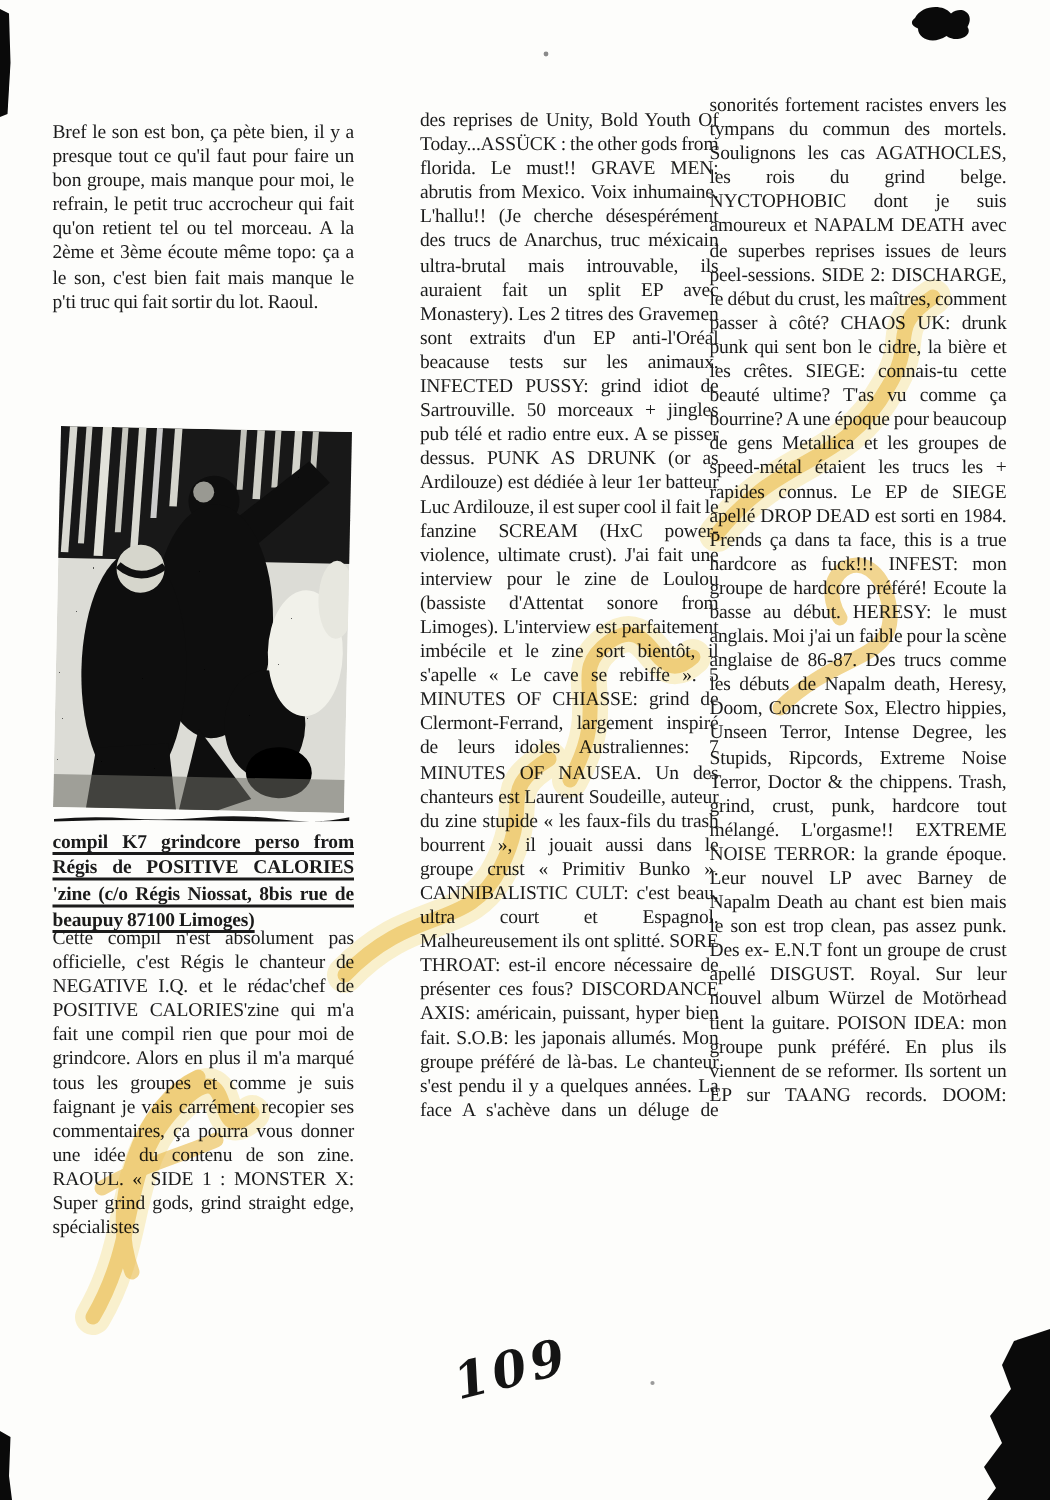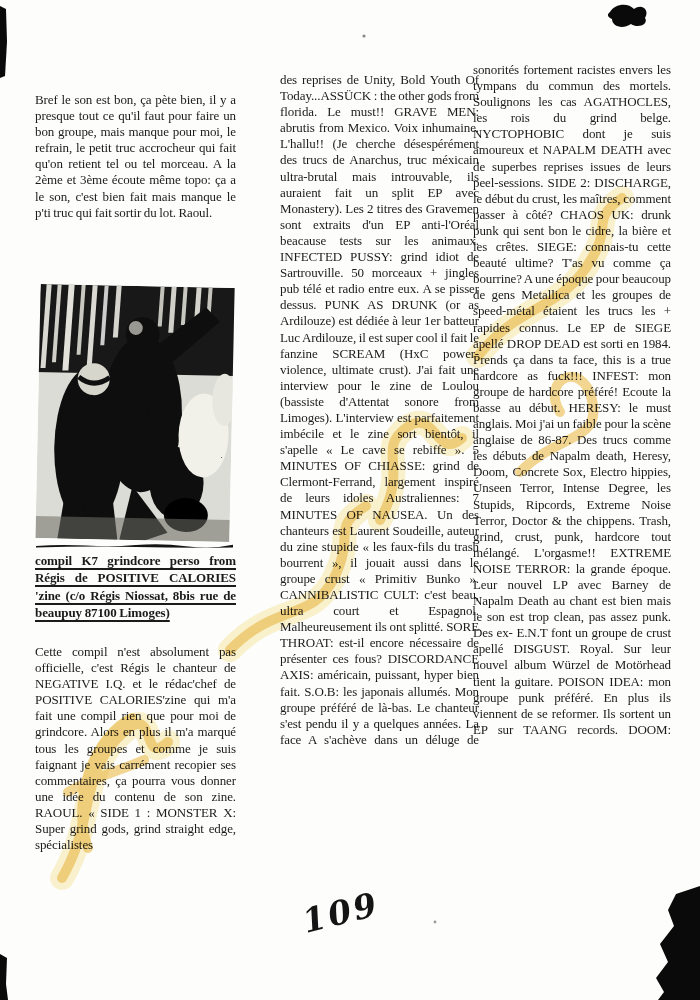--- a/index.html
+++ b/index.html
@@ -6,27 +6,27 @@
   body{
     width:700px;height:1000px;position:relative;overflow:hidden;
     background:#fdfdfb;
     font-family:"Liberation Serif","DejaVu Serif",serif;
   }
   .col{
     position:absolute;color:#1b1b1b;font-size:13px;line-height:16.1px;
     text-align:justify;letter-spacing:-0.1px;word-spacing:-0.5px;
   }
   .flow{text-align-last:justify;}
-  #col1-para1{left:35px;top:80px;width:201px;margin-top:12px;}
+  #col1-para1{left:35px;top:80px;width:201px;}
   #col1-caption{
     left:35px;top:552px;width:201px;font-weight:700;line-height:17.3px;
     text-decoration:underline;text-decoration-thickness:1.6px;text-underline-offset:2.5px;
     text-align:justify;text-align-last:left;font-family:Liberation Serif, serif;
   }
-  #col1-para2{left:35px;top:644px;width:201px;}
+  #col1-para2{left:35px;top:617px;width:201px;}
   #col2-text{left:245px;top:72px;width:199px;margin-left:35px;}
   #col3-text{left:473px;top:62px;width:198px;}
   #photo-wrap{
     position:absolute;left:38px;top:286px;width:194px;height:254px;
     transform:rotate(1.2deg);transform-origin:50% 50%;
   }
   #photo-rule{position:absolute;left:36px;top:543px;width:197px;height:5px;}
   #page-number{
     position:absolute;left:302px;top:893px;color:#141414;
     font:700 italic 33px "DejaVu Serif",serif;letter-spacing:3px;

